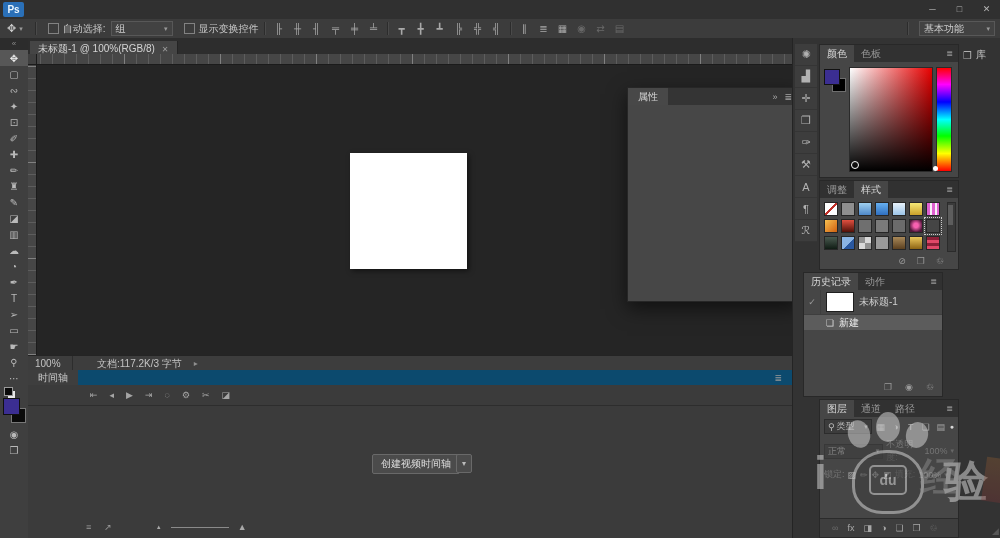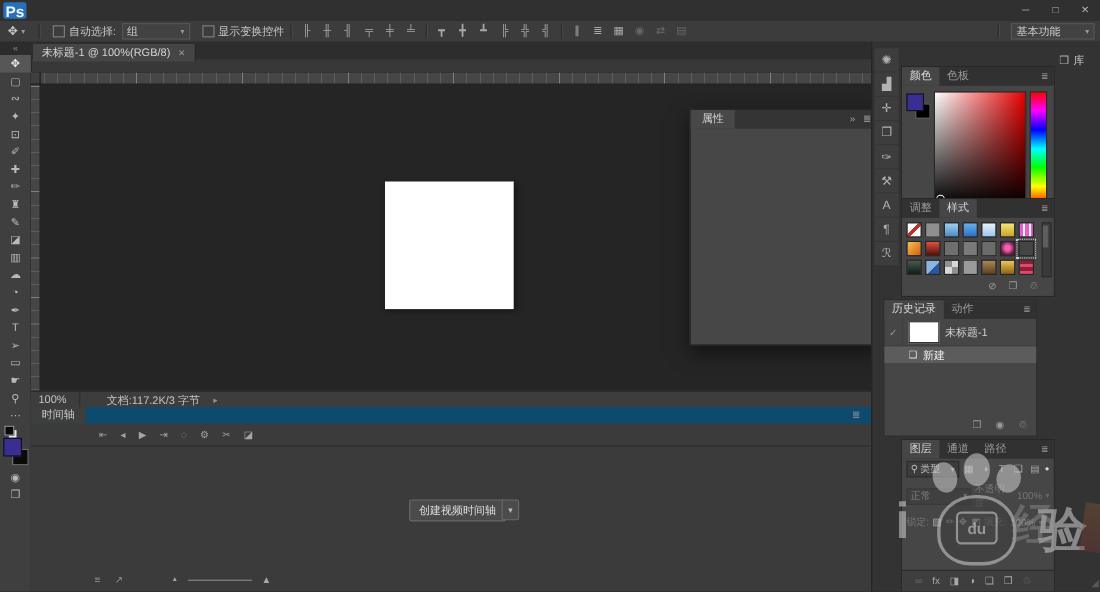--- a/index.html
+++ b/index.html
@@ -2,21 +2,21 @@
 <html><head>
 <meta charset="utf-8">
 <style>
   html,body{margin:0;padding:0;background:#1c1c1c}
   .root{position:relative;width:1000px;height:538px;background:#383838;overflow:hidden;
         font-family:"Liberation Sans","DejaVu Sans",sans-serif;color:#ccc;cursor:default}
 
   
   .titlebar{position:absolute;left:0;top:0;width:1000px;height:19px;background:#303030;
             border-bottom:1px solid #232323;display:flex;align-items:center}
-  .pslogo{width:21px;height:15px;margin:0 6px 0 3px;background:#2a70b8;color:#eaf6ff;font-size:14px;
+  .pslogo{width:21px;height:15px;margin:0 6px 0 3px;background:#2a70b8;color:#eaf6ff;font-size:10px;
           font-weight:bold;display:flex;align-items:center;justify-content:center;border-radius:2px}
   .menus{display:flex}
   .menu{padding:0 8px;font-size:11px;color:#d2d2d2;line-height:19px}
   .wincontrols{margin-left:auto;display:flex}
   .winbtn{width:27px;text-align:center;font-size:9px;color:#b5b5b5;line-height:19px}
 
   
   .optionsbar{position:absolute;left:0;top:19px;width:1000px;height:19px;background:#3c3c3c;
               border-bottom:1px solid #282828;display:flex;align-items:center;font-size:10px}
   .opt-tool{display:flex;align-items:center;gap:3px;padding:0 7px;color:#c8c8c8;font-size:11px}
@@ -43,21 +43,21 @@
   .fgsw{position:absolute;left:3px;top:10px;width:15px;height:15px;border:1px solid #101010;z-index:2}
   .bgsw{position:absolute;left:11px;top:20px;width:13px;height:13px;border:1px solid #777}
 
   
   .tabbar{position:absolute;left:28px;top:38px;width:764px;height:16px;background:#2d2d2d}
   .doctab{display:inline-flex;align-items:center;gap:7px;height:16px;background:#454545;
           padding:0 8px;margin-left:2px;font-size:10px;color:#d4d4d4;border-right:1px solid #242424}
   .tabclose{color:#9a9a9a;font-size:8px}
 
   
-  .canvas{position:absolute;left:28px;top:66px;width:764px;height:301px;background:#252525;overflow:hidden}
+  .canvas{position:absolute;left:28px;top:54px;width:764px;height:301px;background:#252525;overflow:hidden}
   .hruler{position:absolute;left:0;top:0;width:764px;height:10px;background:#464646;border-bottom:1px solid #1b1b1b;
           background-image:repeating-linear-gradient(90deg,#808080 0 1px,transparent 1px 96px),
                            repeating-linear-gradient(90deg,#5d5d5d 0 1px,transparent 1px 12px)}
   .vruler{position:absolute;left:0;top:10px;width:8px;height:291px;background:#464646;border-right:1px solid #1b1b1b;
           background-image:repeating-linear-gradient(0deg,#808080 0 1px,transparent 1px 96px),
                            repeating-linear-gradient(0deg,#5d5d5d 0 1px,transparent 1px 12px)}
   .rcorner{position:absolute;left:0;top:0;width:8px;height:10px;background:#3f3f3f;
            border-right:1px solid #1b1b1b;border-bottom:1px solid #1b1b1b}
   .doc{position:absolute;left:322px;top:99px;width:117px;height:116px;background:#ffffff;
        box-shadow:2px 2px 5px rgba(0,0,0,.5)}
@@ -99,21 +99,21 @@
   .dock{position:absolute;left:792px;top:38px;width:208px;height:500px;background:#333333;border-left:1px solid #242424}
   .dockstrip{position:absolute;left:2px;top:6px;width:22px}
   .dockicon{height:21px;display:flex;align-items:center;justify-content:center;color:#b2b2b2;
             font-size:11px;background:#3d3d3d;border-bottom:1px solid #353535}
   .pg{position:absolute;width:140px;background:#464646;border:1px solid #282828;box-sizing:border-box}
   .pg-head{height:17px;background:#313131;display:flex;align-items:center}
   .pg-tab{padding:0 7px;font-size:10px;color:#9a9a9a;height:17px;line-height:17px;white-space:nowrap}
   .pg-tab.active{background:#464646;color:#d8d8d8}
   .pg-menu{margin-left:auto;padding-right:5px;color:#999;font-size:8px}
 
-  .pg-color{left:26px;top:22px;height:134px}
+  .pg-color{left:26px;top:6px;height:134px}
   .cp-body{position:relative;height:115px}
   .cp-fg{position:absolute;left:4px;top:7px;width:14px;height:14px;border:1px solid #121212;z-index:2}
   .cp-bg{position:absolute;left:12px;top:16px;width:12px;height:12px;border:1px solid #6e6e6e;background:#000}
   .cp-field{position:absolute;left:29px;top:5px;width:82px;height:103px;border:1px solid #2a2a2a;
             background:linear-gradient(to top,#000,rgba(0,0,0,0)),linear-gradient(to right,#fff,#e80000)}
   .cp-dot{position:absolute;left:1px;bottom:2px;width:6px;height:6px;border:1px solid #fff;border-radius:50%}
   .cp-hue{position:absolute;left:116px;top:5px;width:14px;height:103px;border:1px solid #2a2a2a;
           background:linear-gradient(180deg,#ff0000,#ff00ff 16%,#0000ff 33%,#00ffff 50%,#00ff00 66%,#ffff00 83%,#ff0000)}
   .cp-huedot{position:absolute;left:113px;top:104px;width:5px;height:5px;background:#fff;border-radius:50%}
 

